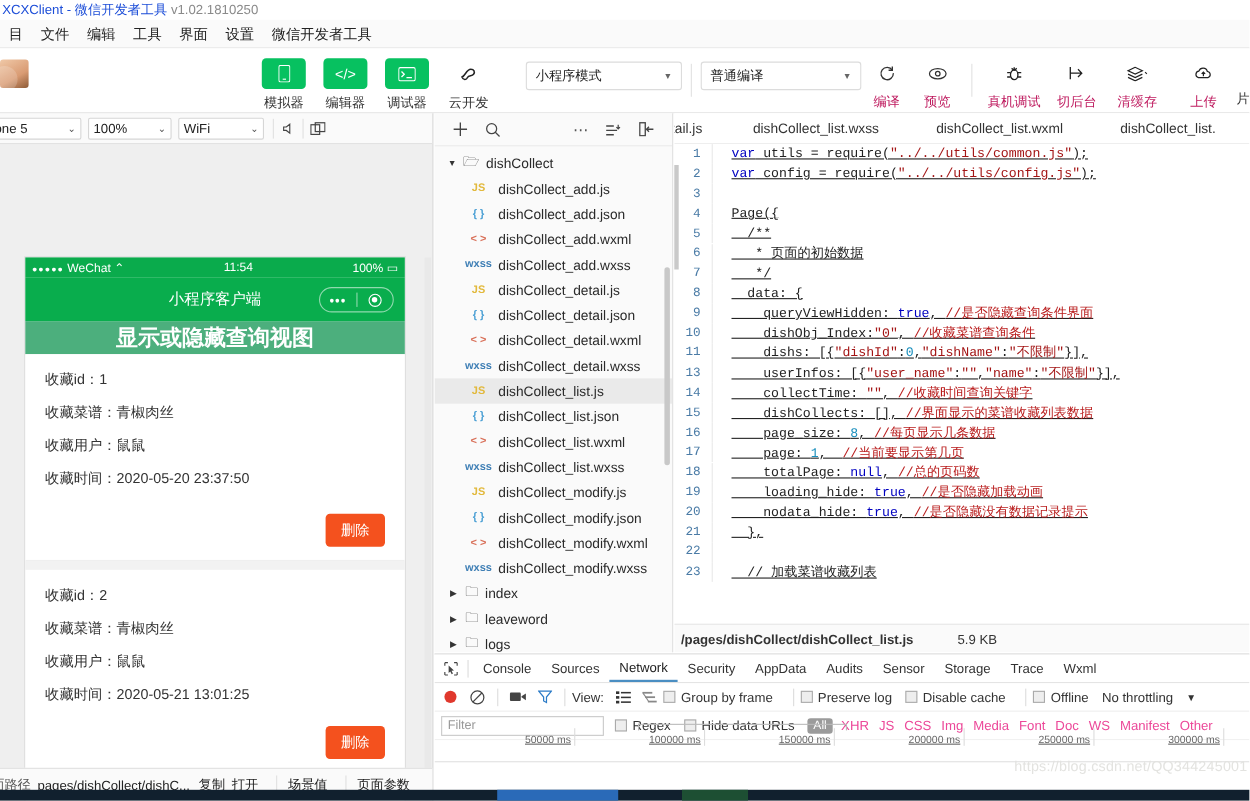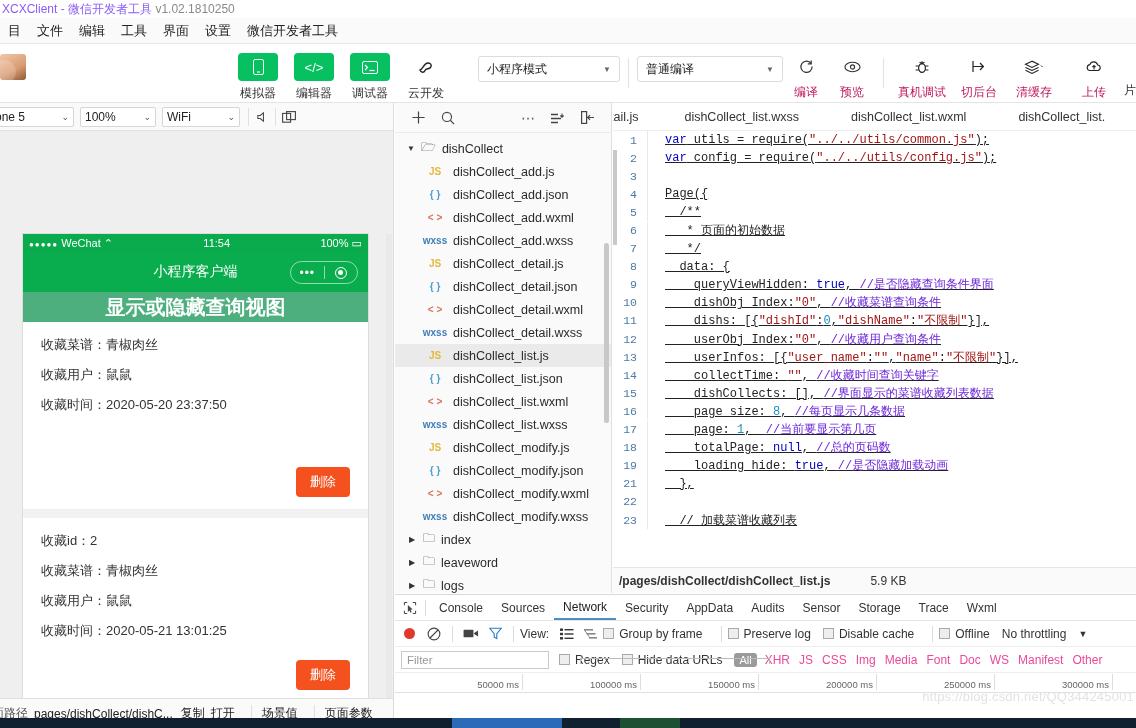--- a/index.html
+++ b/index.html
@@ -14,21 +14,21 @@
   #app { position: relative; width: 1136px; height: 728px; background:#fff; }
 
   
   .titlebar {
     position:absolute; left:0; top:0; width:1136px; height:18px;
     background:#ffffff; color:#333;
     font-size:12px; line-height:18px; padding-left:2px;
     white-space:nowrap; overflow:hidden;
     border-bottom:1px solid #fff;
   }
-  .titlebar .tb-app { color:#8b5cf6; }
+  .titlebar .tb-app { color:#1d4ed8; }
   .titlebar .tb-ver { color:#8a8a8a; }
 
   
   .menubar {
     position:absolute; left:0; top:18px; width:1136px; height:26px;
     background:#fafafa; border-bottom:1px solid #e6e6e6;
     display:flex; align-items:center; padding-left:0px;
     white-space:nowrap; overflow:hidden;
   }
   .menubar .mi {
@@ -203,21 +203,21 @@
     font-family:"Liberation Mono","DejaVu Sans Mono",monospace; font-size:12px; }
   .cline{ height:18.1px; display:flex; align-items:center; white-space:pre; }
   .cline .ln{
     width:34px; text-align:right; padding-right:10px; color:#4a7ba6;
     font-size:11.5px; flex:none; font-family:"Liberation Mono",monospace;
   }
   .cline .gutter{ width:12px; flex:none; border-left:1px solid #e9e9e9; height:18px;}
   .cline .code{ padding-left:6px; color:#222;text-decoration:underline; }
   .tok-kw{ color:#0000c0; }
   .tok-str{ color:#a31515; }
-  .tok-cmt{ color:#6d28d9; }
+  .tok-cmt{ color:#b91c1c; }
   .tok-num{ color:#1a8fbd; }
   .tok-blue{ color:#0000c0; }
   .ed-status{
     position:absolute; left:0; bottom:0; width:523px; height:26px;
     border-top:1px solid #e6e6e6; background:#fafafa;
     display:flex; align-items:center; font-size:12px; color:#333;
   }
   .ed-status .fpath{ margin-left:6px;font-weight:bold; }
   .ed-status .fsize{ margin-left:40px; color:#333;}
   .ed-left-scroll{
@@ -261,23 +261,23 @@
   .pill-all{
     background:#9b9b9b;color:#fff;border-radius:3px;padding:1px 5px;font-size:11px;margin-right:8px;
   }
   .ftype-item{ margin-right:9px; color:#ec4899;}
 
   .dt-timeline{
     height:20px; display:flex; align-items:flex-end; border-bottom:1px solid #e0e0e0;
     position:relative; background:#fff;
   }
   .tick{
-    position:absolute; bottom:2px; font-size:9.5px; color:#666;
+    position:absolute; bottom:14px; font-size:9.5px; color:#666;
     border-right:1px solid #ddd; padding-right:3px; height:16px;
-    display:flex; align-items:flex-end;
+    display:flex; align-items:flex-end;text-decoration:underline;
   }
   .tl-scroll{
     position:absolute; left:185px; top:63px; width:190px; height:6px;
     border-top:1px solid #bbb; border-left:1px solid #bbb; border-right:1px solid #bbb;
   }
   .watermark{
     position:absolute; right:2px; bottom:24px; font-size:13px; color:#e3e3e0;
     white-space:nowrap; letter-spacing:.2px;
   }
   .taskbar{
@@ -482,20 +482,21 @@
                 <i></i>
               </span>
             </div>
         </div>
       </div>
 
       <div class="green-bar">显示或隐藏查询视图</div>
 
       <div class="sim-body">
         <div class="collect-card" style="height:188px">
+          <div class="row">收藏id：1</div>
           <div class="row">收藏菜谱：青椒肉丝</div>
           <div class="row">收藏用户：鼠鼠</div>
           <div class="row">收藏时间：2020-05-20 23:37:50</div>
           <div class="del-btn">删除</div>
         </div>
         <div class="collect-card" style="height:185px">
           <div class="row">收藏id：2</div>
           <div class="row">收藏菜谱：青椒肉丝</div>
           <div class="row">收藏用户：鼠鼠</div>
           <div class="row">收藏时间：2020-05-21 13:01:25</div>
@@ -650,28 +651,28 @@
       <div class="cline"><span class="ln">2</span><span class="gutter"></span><span class="code"><span class="tok-kw">var</span> config = require(<span class="tok-str">"../../utils/config.js"</span>);</span></div>
       <div class="cline"><span class="ln">3</span><span class="gutter"></span><span class="code"></span></div>
       <div class="cline"><span class="ln">4</span><span class="gutter"></span><span class="code">Page({</span></div>
       <div class="cline"><span class="ln">5</span><span class="gutter"></span><span class="code tok-cmt">  /**</span></div>
       <div class="cline"><span class="ln">6</span><span class="gutter"></span><span class="code tok-cmt">   * 页面的初始数据</span></div>
       <div class="cline"><span class="ln">7</span><span class="gutter"></span><span class="code tok-cmt">   */</span></div>
       <div class="cline"><span class="ln">8</span><span class="gutter"></span><span class="code">  data: {</span></div>
       <div class="cline"><span class="ln">9</span><span class="gutter"></span><span class="code">    queryViewHidden: <span class="tok-blue">true</span>, <span class="tok-cmt">//是否隐藏查询条件界面</span></span></div>
       <div class="cline"><span class="ln">10</span><span class="gutter"></span><span class="code">    dishObj_Index:<span class="tok-str">"0"</span>, <span class="tok-cmt">//收藏菜谱查询条件</span></span></div>
       <div class="cline"><span class="ln">11</span><span class="gutter"></span><span class="code">    dishs: [{<span class="tok-str">"dishId"</span>:<span class="tok-num">0</span>,<span class="tok-str">"dishName"</span>:<span class="tok-str">"不限制"</span>}],</span></div>
-      <div class="cline"><span class="ln">12</span><span class="gutter"></span><span class="code">    userObj_Index:<span class="tok-str">"0"</span>, <span class="tok-cmt">//收藏用户查询条件</span></span></div>
       <div class="cline"><span class="ln">13</span><span class="gutter"></span><span class="code">    userInfos: [{<span class="tok-str">"user_name"</span>:<span class="tok-str">""</span>,<span class="tok-str">"name"</span>:<span class="tok-str">"不限制"</span>}],</span></div>
       <div class="cline"><span class="ln">14</span><span class="gutter"></span><span class="code">    collectTime: <span class="tok-str">""</span>, <span class="tok-cmt">//收藏时间查询关键字</span></span></div>
       <div class="cline"><span class="ln">15</span><span class="gutter"></span><span class="code">    dishCollects: [], <span class="tok-cmt">//界面显示的菜谱收藏列表数据</span></span></div>
       <div class="cline"><span class="ln">16</span><span class="gutter"></span><span class="code">    page_size: <span class="tok-num">8</span>, <span class="tok-cmt">//每页显示几条数据</span></span></div>
       <div class="cline"><span class="ln">17</span><span class="gutter"></span><span class="code">    page: <span class="tok-num">1</span>,  <span class="tok-cmt">//当前要显示第几页</span></span></div>
       <div class="cline"><span class="ln">18</span><span class="gutter"></span><span class="code">    totalPage: <span class="tok-blue">null</span>, <span class="tok-cmt">//总的页码数</span></span></div>
       <div class="cline"><span class="ln">19</span><span class="gutter"></span><span class="code">    loading_hide: <span class="tok-blue">true</span>, <span class="tok-cmt">//是否隐藏加载动画</span></span></div>
+      <div class="cline"><span class="ln">20</span><span class="gutter"></span><span class="code">    nodata_hide: <span class="tok-blue">true</span>, <span class="tok-cmt">//是否隐藏没有数据记录提示</span></span></div>
       <div class="cline"><span class="ln">21</span><span class="gutter"></span><span class="code">  },</span></div>
       <div class="cline"><span class="ln">22</span><span class="gutter"></span><span class="code"></span></div>
       <div class="cline"><span class="ln">23</span><span class="gutter"></span><span class="code tok-cmt">  // 加载菜谱收藏列表</span></div>
     </div>
 
     <div class="ed-status">
       <span class="fpath">/pages/dishCollect/dishCollect_list.js</span>
       <span class="fsize">5.9 KB</span>
     </div>
   </div>

